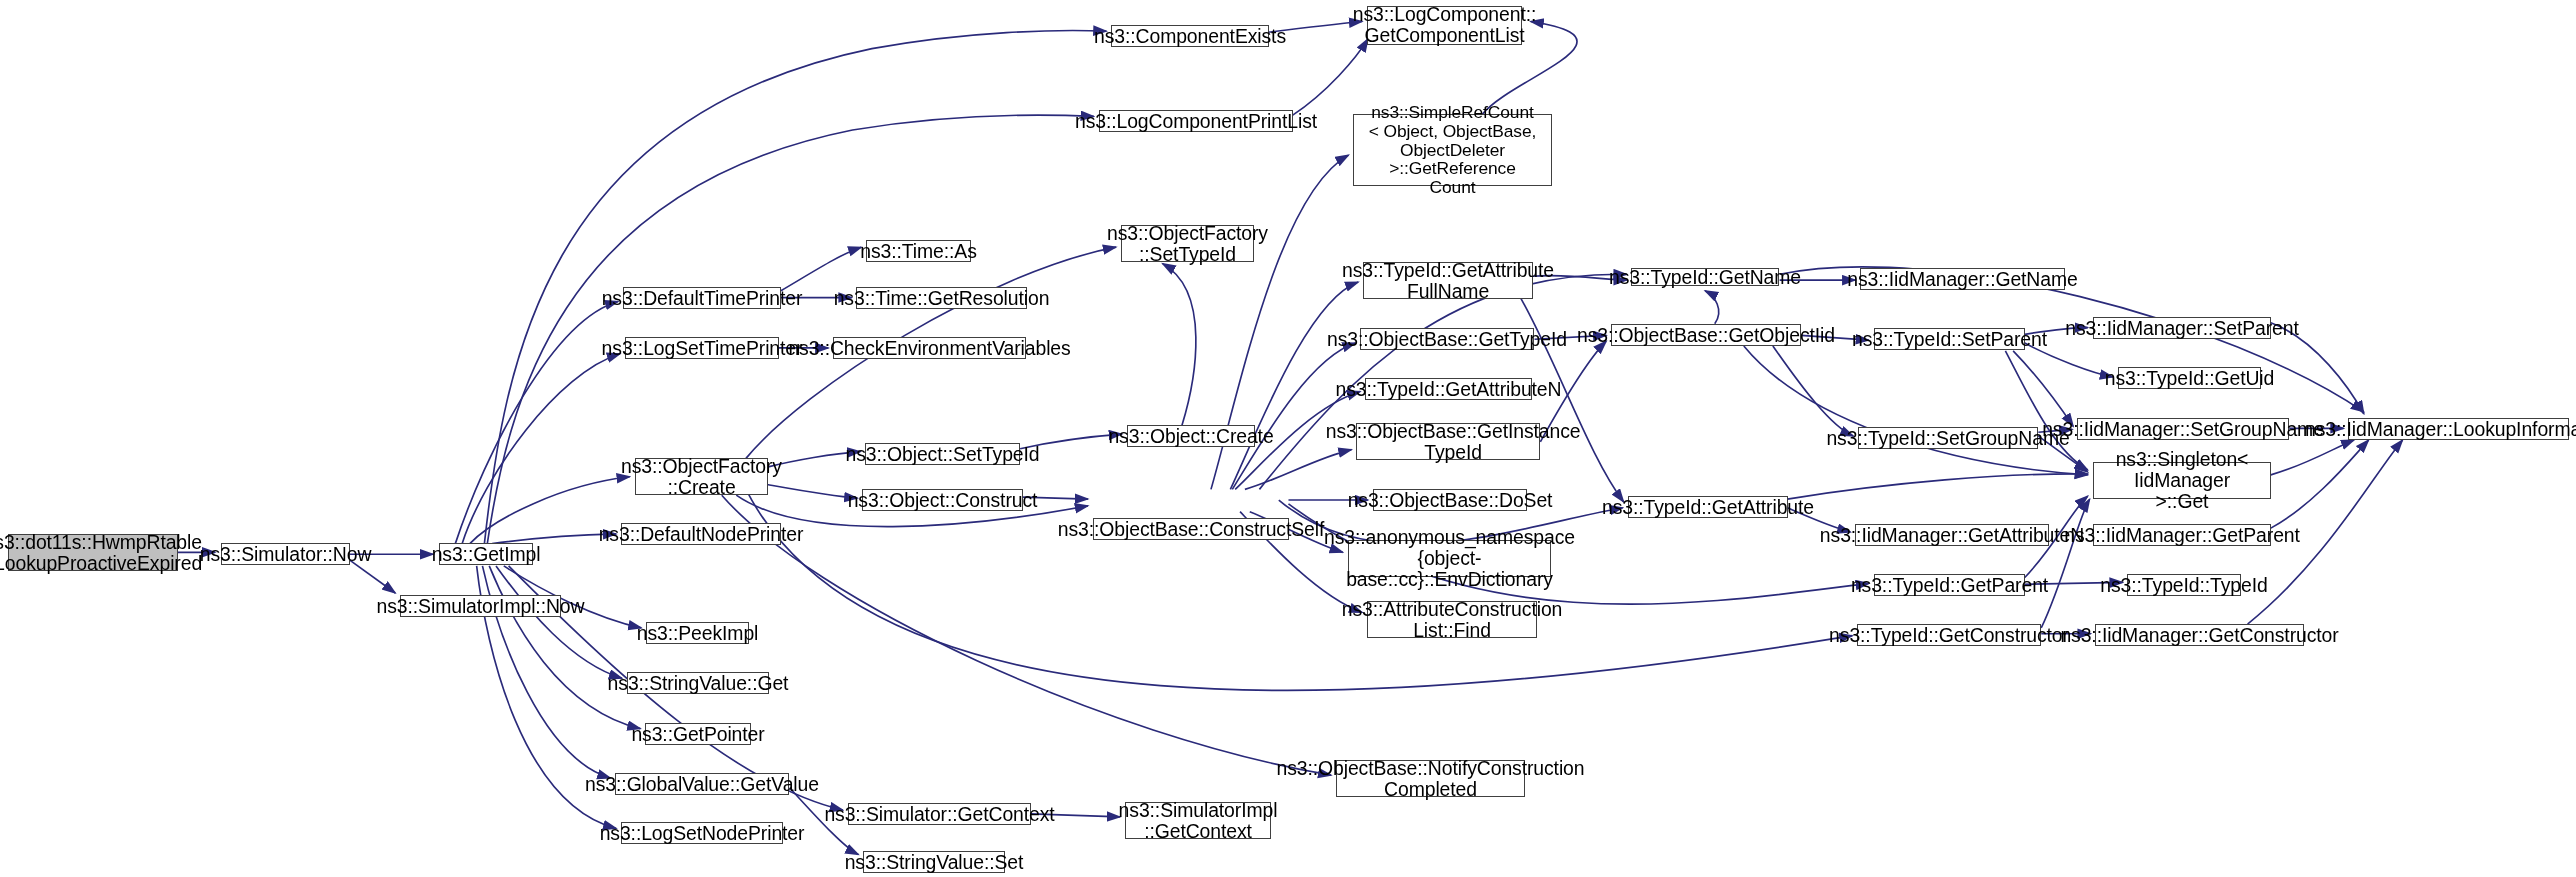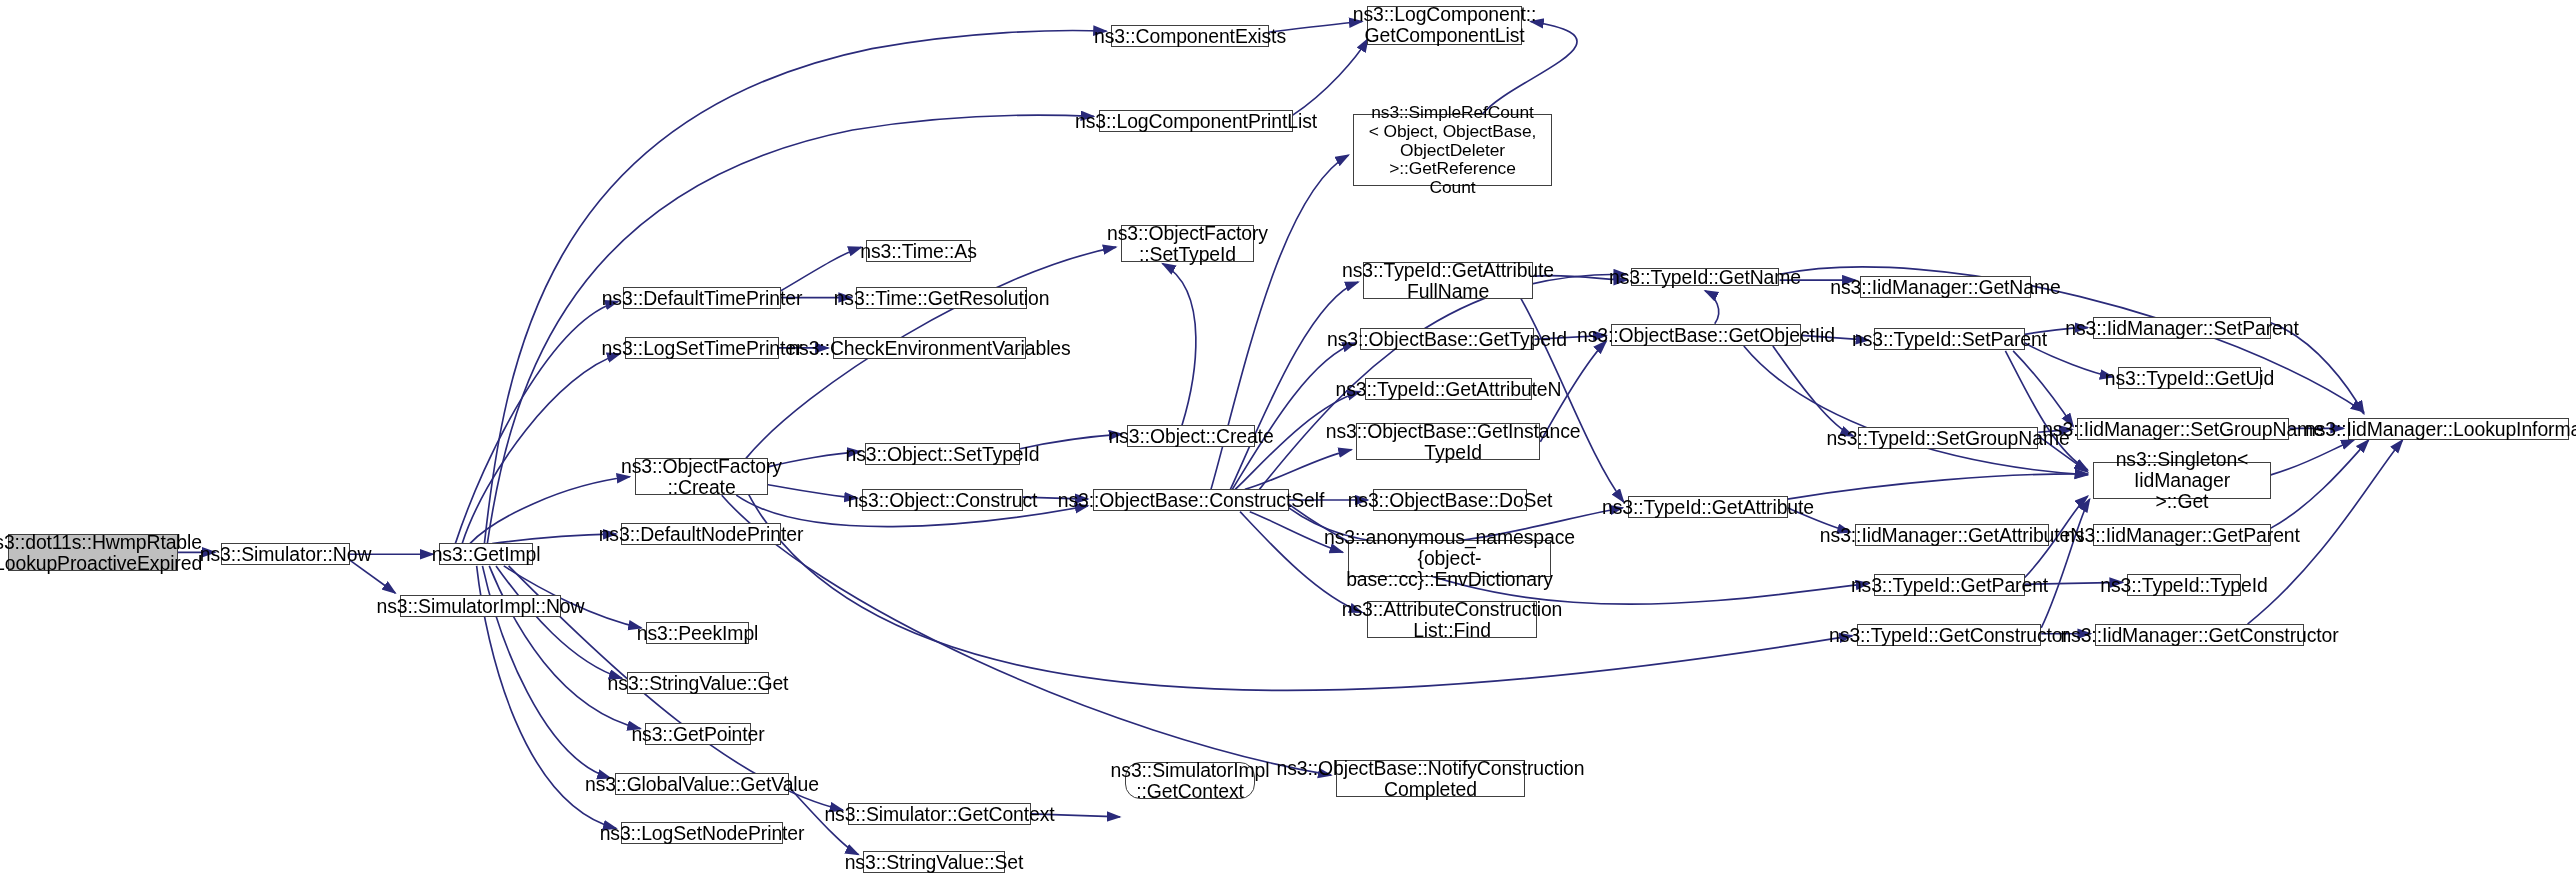--- a/index.html
+++ b/index.html
@@ -122,42 +122,42 @@
       <div class="node" style="left: 1099px; top: 110px; width: 194px; height: 22px;">ns3::LogComponentPrintList</div>
       <div class="node" style="left: 1367px; top: 5.8px; width: 155px; height: 39px;">ns3::LogComponent::
 GetComponentList</div>
       <div class="node" style="left: 1353px; top: 114px; width: 199px; height: 72px; font-size: 17.4px;">ns3::SimpleRefCount
 &lt; Object, ObjectBase,
  ObjectDeleter &gt;::GetReference
 Count</div>
       <div class="node" style="left: 1121px; top: 225px; width: 133px; height: 37px;">ns3::ObjectFactory
 ::SetTypeId</div>
       <div class="node" style="left: 1127px; top: 425px; width: 128px; height: 22px;">ns3::Object::Create</div>
-      <div class="node" style="left: 1093px; top: 489px; width: 196px; height: 22px;">ns3::ObjectBase::ConstructSelf</div>
+      <div class="node" style="left: 1093px; top: 518px; width: 196px; height: 22px;">ns3::ObjectBase::ConstructSelf</div>
       <div class="node" style="left: 1363px; top: 262px; width: 170px; height: 37px;">ns3::TypeId::GetAttribute
 FullName</div>
       <div class="node" style="left: 1360px; top: 328px; width: 174px; height: 22px;">ns3::ObjectBase::GetTypeId</div>
       <div class="node" style="left: 1365px; top: 378px; width: 167px; height: 22px;">ns3::TypeId::GetAttributeN</div>
       <div class="node" style="left: 1356px; top: 423px; width: 184px; height: 37px; padding-left: 16px;">ns3::ObjectBase::GetInstance
 TypeId</div>
       <div class="node" style="left: 1373px; top: 489px; width: 154px; height: 22px;">ns3::ObjectBase::DoSet</div>
       <div class="node" style="left: 1348px; top: 540px; width: 203px; height: 37px;">ns3::anonymous_namespace
 {object-base::cc}::EnvDictionary</div>
       <div class="node" style="left: 1367px; top: 601px; width: 170px; height: 37px;">ns3::AttributeConstruction
 List::Find</div>
       <div class="node" style="left: 1336px; top: 760px; width: 189px; height: 37px;">ns3::ObjectBase::NotifyConstruction
 Completed</div>
-      <div class="node" style="left: 1125px; top: 762px; width: 130px; height: 37px; border-radius: 15px;">ns3::SimulatorImpl
+      <div class="node" style="left: 1125px; top: 802px; width: 146px; height: 37px;">ns3::SimulatorImpl
 ::GetContext</div>
       <div class="node" style="left: 1631px; top: 268px; width: 148px; height: 18px;">ns3::TypeId::GetName</div>
       <div class="node" style="left: 1611px; top: 324px; width: 190px; height: 22px;">ns3::ObjectBase::GetObjectIid</div>
       <div class="node" style="left: 1628px; top: 496px; width: 160px; height: 22px;">ns3::TypeId::GetAttribute</div>
       <div class="node" style="left: 1874px; top: 328px; width: 151px; height: 22px;">ns3::TypeId::SetParent</div>
       <div class="node" style="left: 1858px; top: 427px; width: 180px; height: 22px;">ns3::TypeId::SetGroupName</div>
-      <div class="node" style="left: 1860px; top: 276px; width: 171px; height: 22px;">ns3::IidManager::GetName</div>
+      <div class="node" style="left: 1860px; top: 268px; width: 205px; height: 22px;">ns3::IidManager::GetName</div>
       <div class="node" style="left: 1855px; top: 524px; width: 194px; height: 22px;">ns3::IidManager::GetAttributeN</div>
       <div class="node" style="left: 1874px; top: 574px; width: 151px; height: 22px;">ns3::TypeId::GetParent</div>
       <div class="node" style="left: 1857px; top: 624px; width: 184px; height: 22px;">ns3::TypeId::GetConstructor</div>
       <div class="node" style="left: 2093px; top: 317px; width: 178px; height: 22px;">ns3::IidManager::SetParent</div>
       <div class="node" style="left: 2118px; top: 367px; width: 143px; height: 22px;">ns3::TypeId::GetUid</div>
       <div class="node" style="left: 2077px; top: 418px; width: 212px; height: 22px;">ns3::IidManager::SetGroupName</div>
       <div class="node" style="left: 2093px; top: 462px; width: 178px; height: 37px;">ns3::Singleton&lt; IidManager
 &gt;::Get</div>
       <div class="node" style="left: 2093px; top: 524px; width: 178px; height: 22px;">ns3::IidManager::GetParent</div>
       <div class="node" style="left: 2127px; top: 574px; width: 114px; height: 22px;">ns3::TypeId::TypeId</div>

